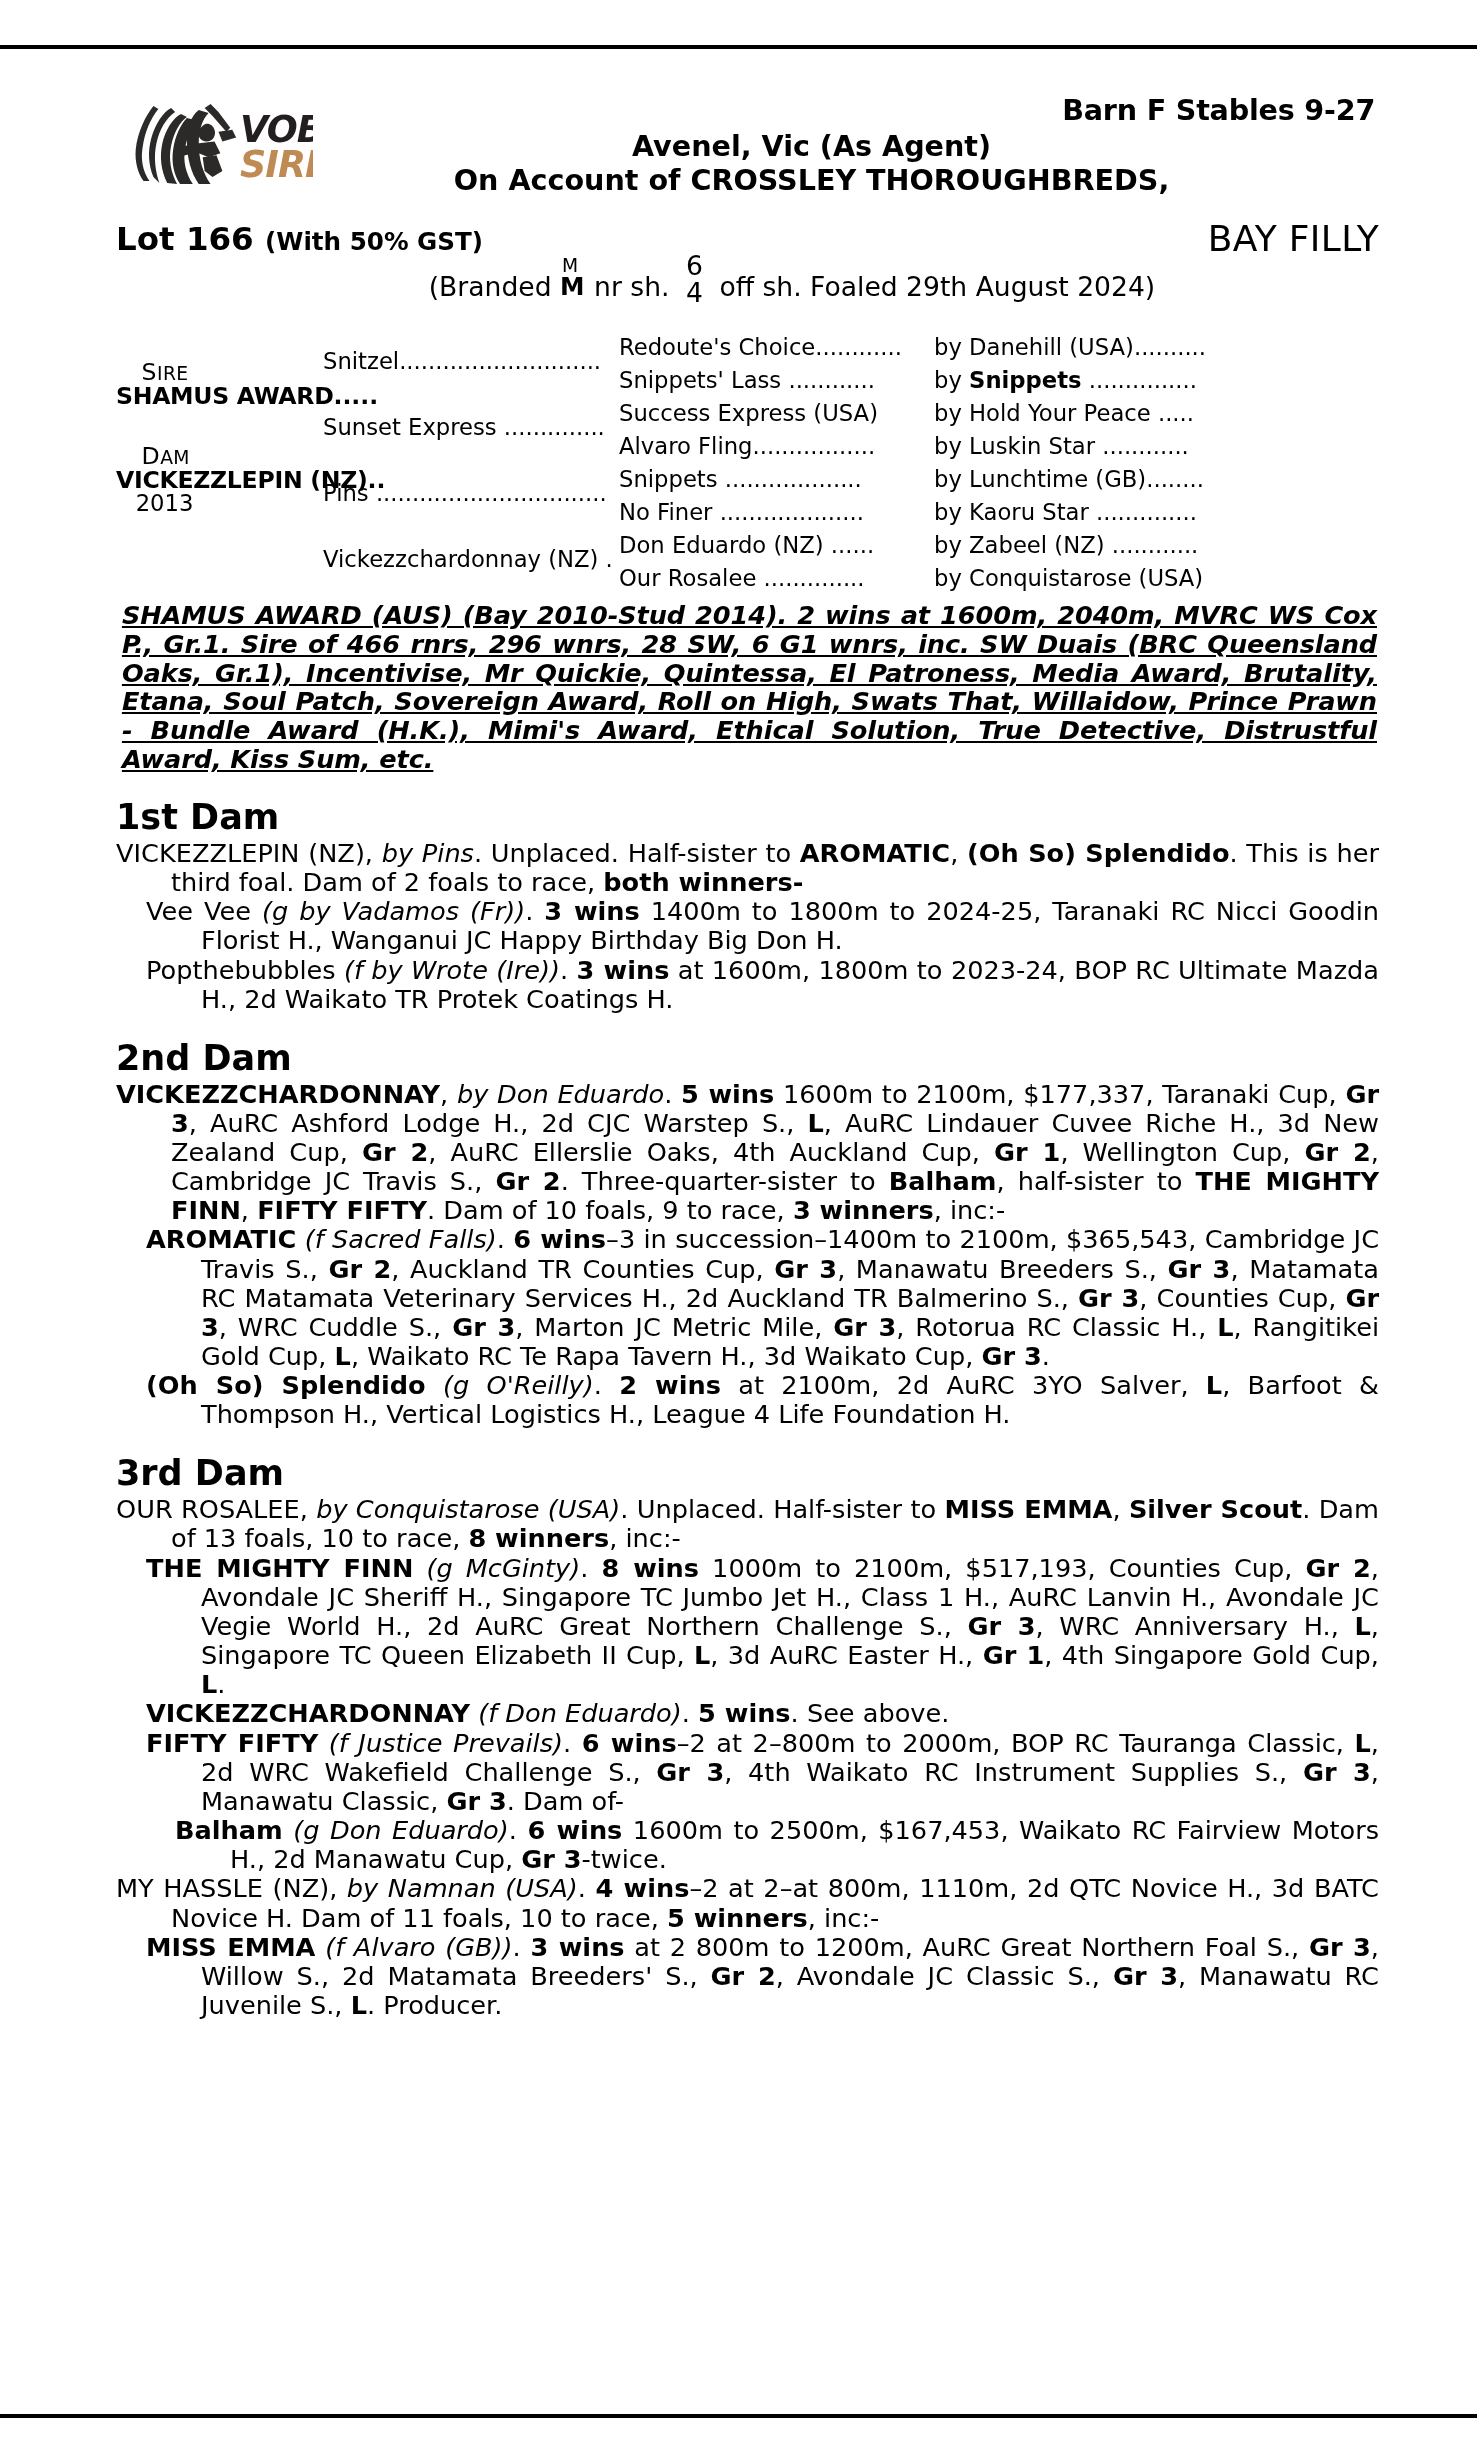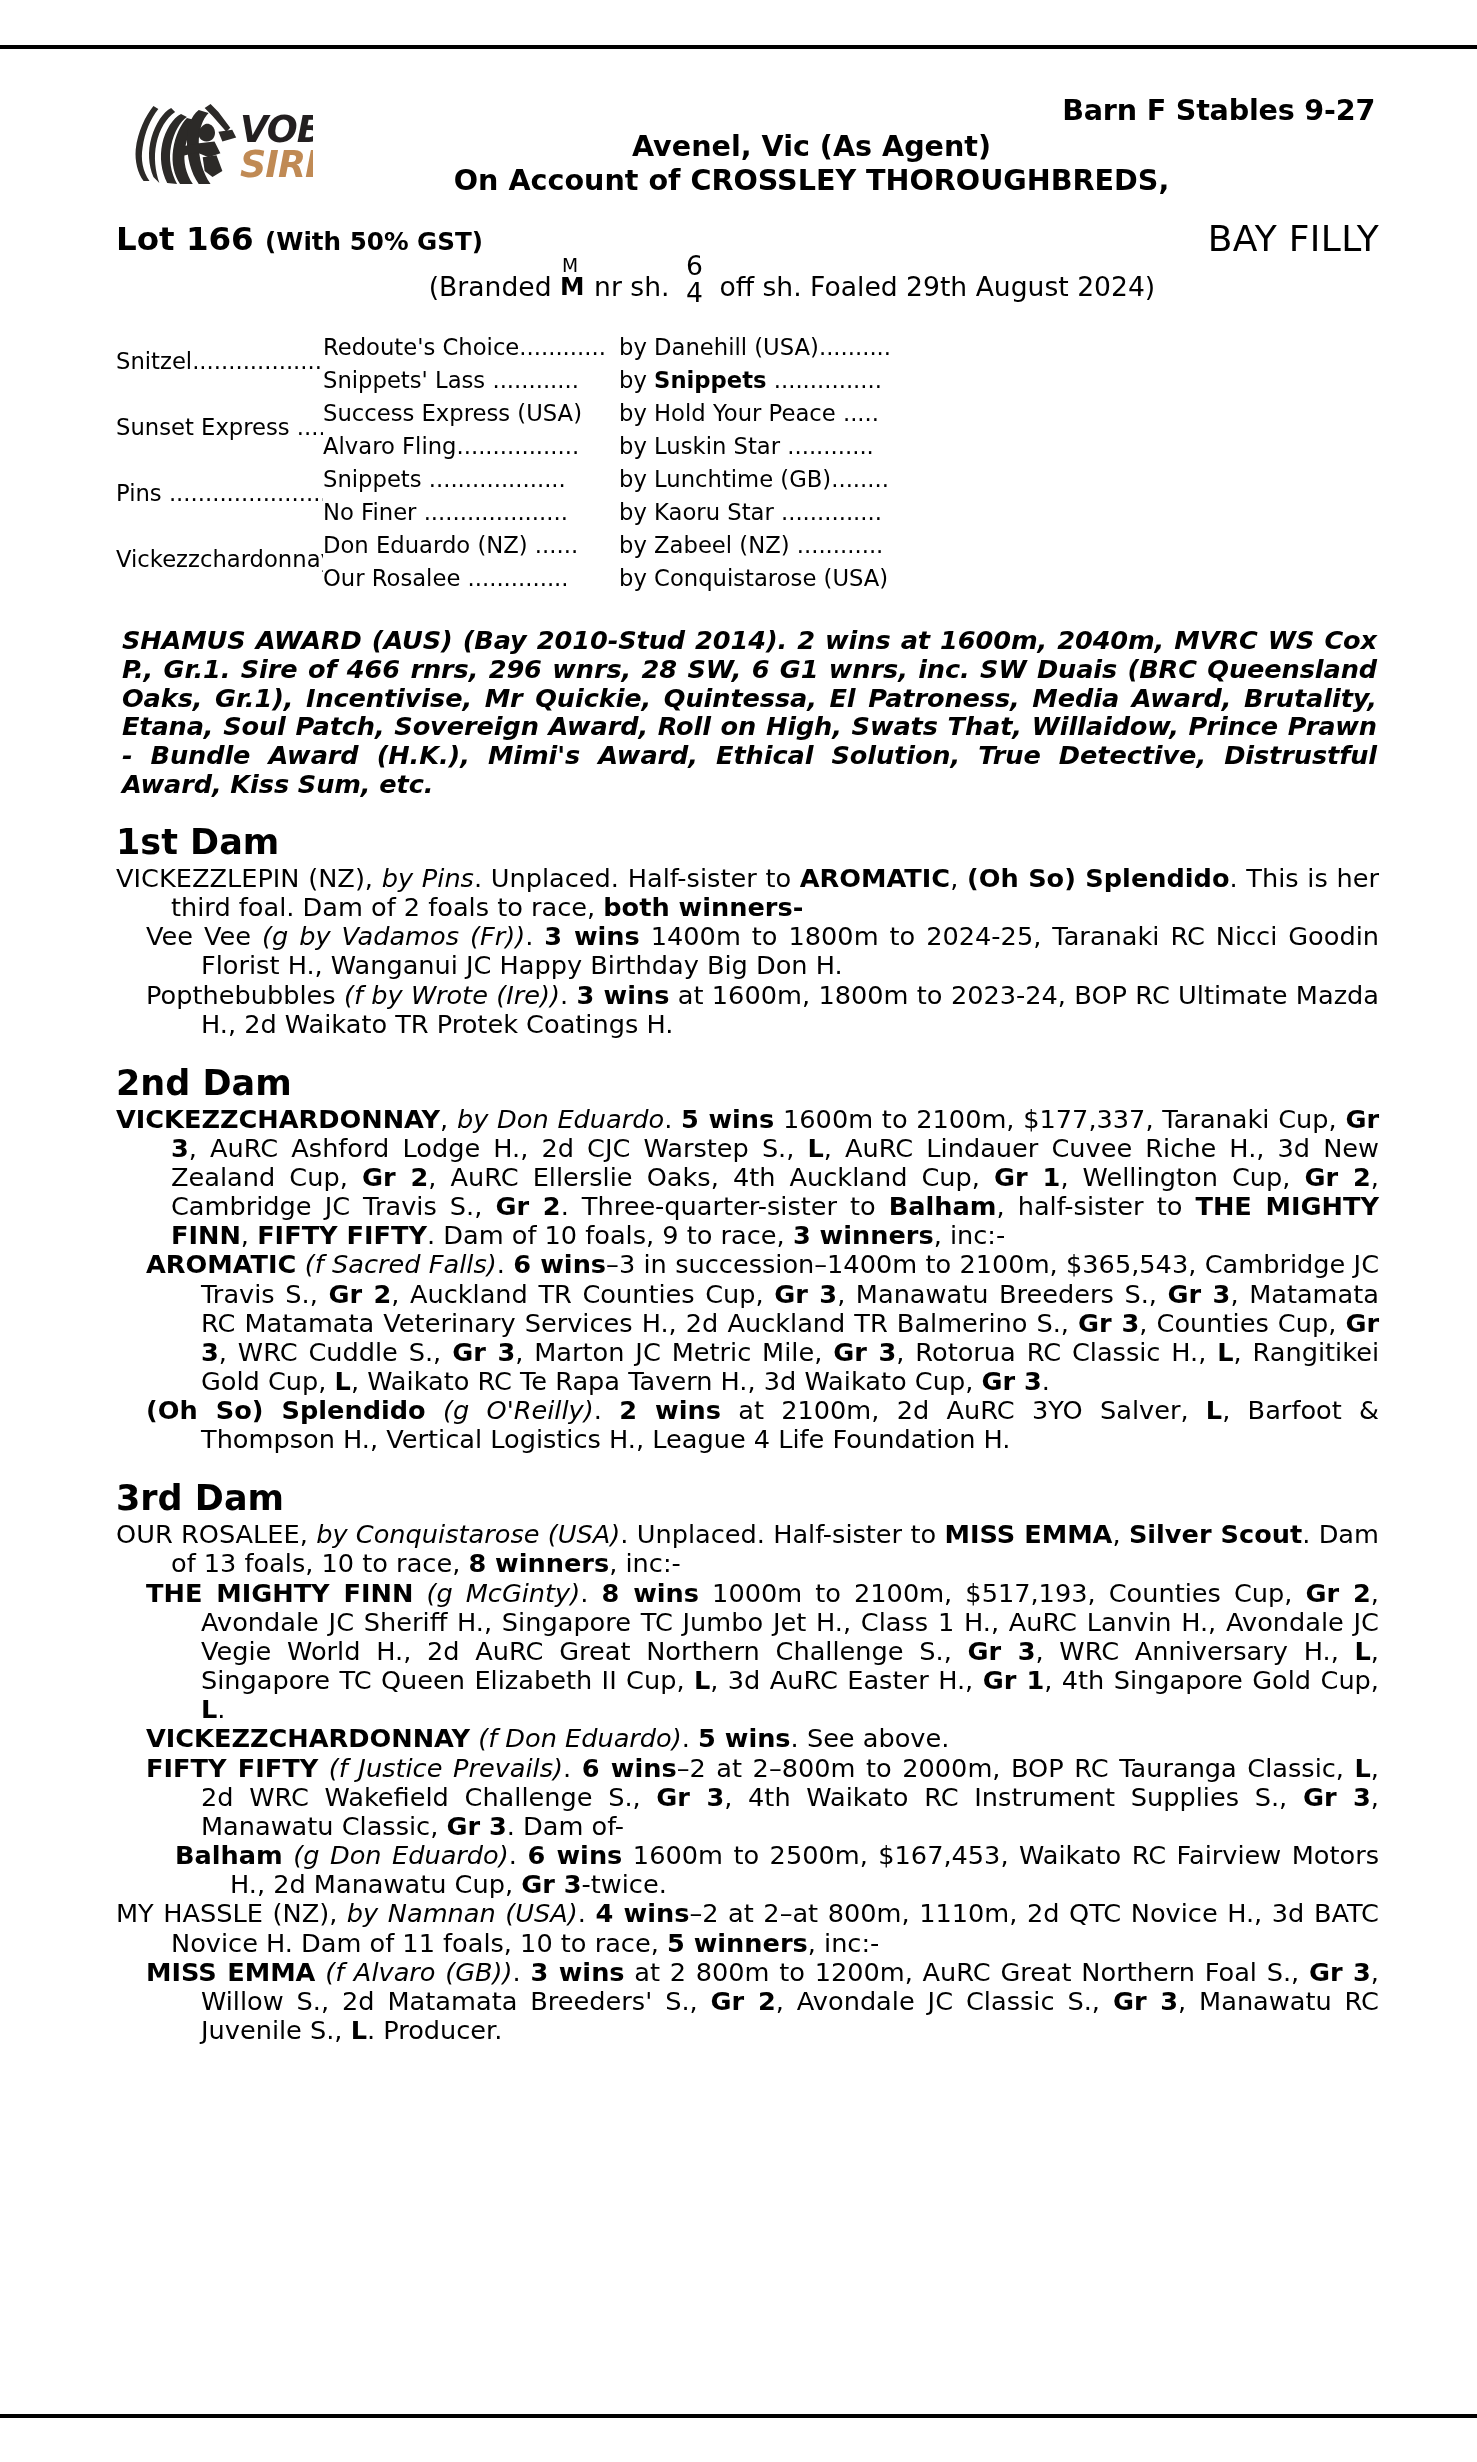--- a/index.html
+++ b/index.html
@@ -200,29 +200,30 @@
     font-size: 22.7px;
     white-space: nowrap;
     height: 33px;
     line-height: 33px;
     overflow: hidden;
   }
   .dots { letter-spacing: 0px; }
 
   
   .siredesc {
-    margin-top: 31px;
+    margin-top: 6px;
     font-style: italic;
     font-weight: bold;
     font-size: 25.6px;
     line-height: 1.12;
     text-align: justify;
     padding-left: 5.9px;
     padding-right: 2px;
     letter-spacing: -0.1px;
+    text-decoration: underline;
   }
 
   
   .damhead {
     font-weight: bold;
     font-size: 35px;
     margin-top: 23.6px;
     margin-bottom: 2px;
   }
   .entry {
@@ -296,20 +297,39 @@
       <span>nr sh.</span>
       <span class="stacknum">
         <span class="top">6</span>
         <span class="bot">4</span>
       </span>
       <span>off sh. Foaled 29th August 2024)</span>
     </div>
 
     <div class="ped">
 
+      <div class="col1">
+        <div class="parentblock" style="padding-top:29.6px;">
+          <div class="parent-label" style="padding-left:25.6px;">
+            <span class="cap">S</span><span>IRE</span>
+          </div>
+          <div class="parent-name">
+            <span>SHAMUS AWARD</span><span class="dots">.....</span>
+          </div>
+        </div>
+        <div class="parentblock" style="padding-top:37px;">
+          <div class="parent-label" style="padding-left:25.6px;">
+            <span class="cap">D</span><span>AM</span>
+          </div>
+          <div class="parent-name">
+            <span>VICKEZZLEPIN (NZ)</span><span class="dots">..</span>
+          </div>
+          <div class="parent-year">2013</div>
+        </div>
+      </div>
 
       <div class="gen2">
         <div class="gline" style="margin-top:13.8px;">
           <span>Snitzel</span><span class="dots">............................</span>
         </div>
         <div class="gline" style="margin-top:33px;">
           <span>Sunset Express</span><span class="dots"> ..............</span>
         </div>
         <div class="gline" style="margin-top:33px;">
           <span>Pins</span><span class="dots"> ................................</span>

